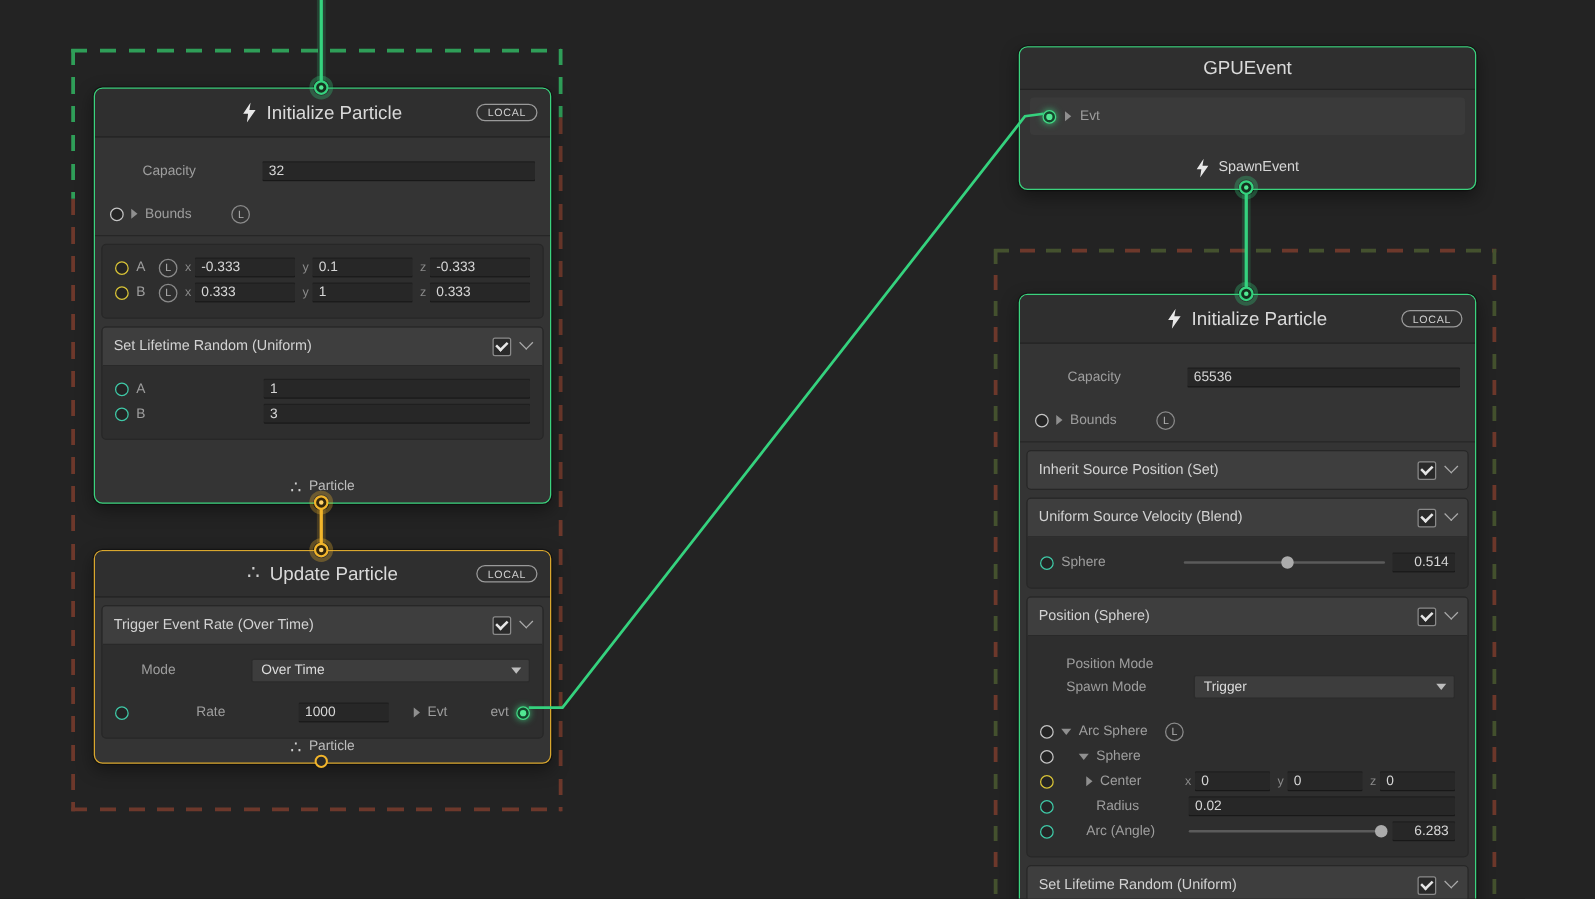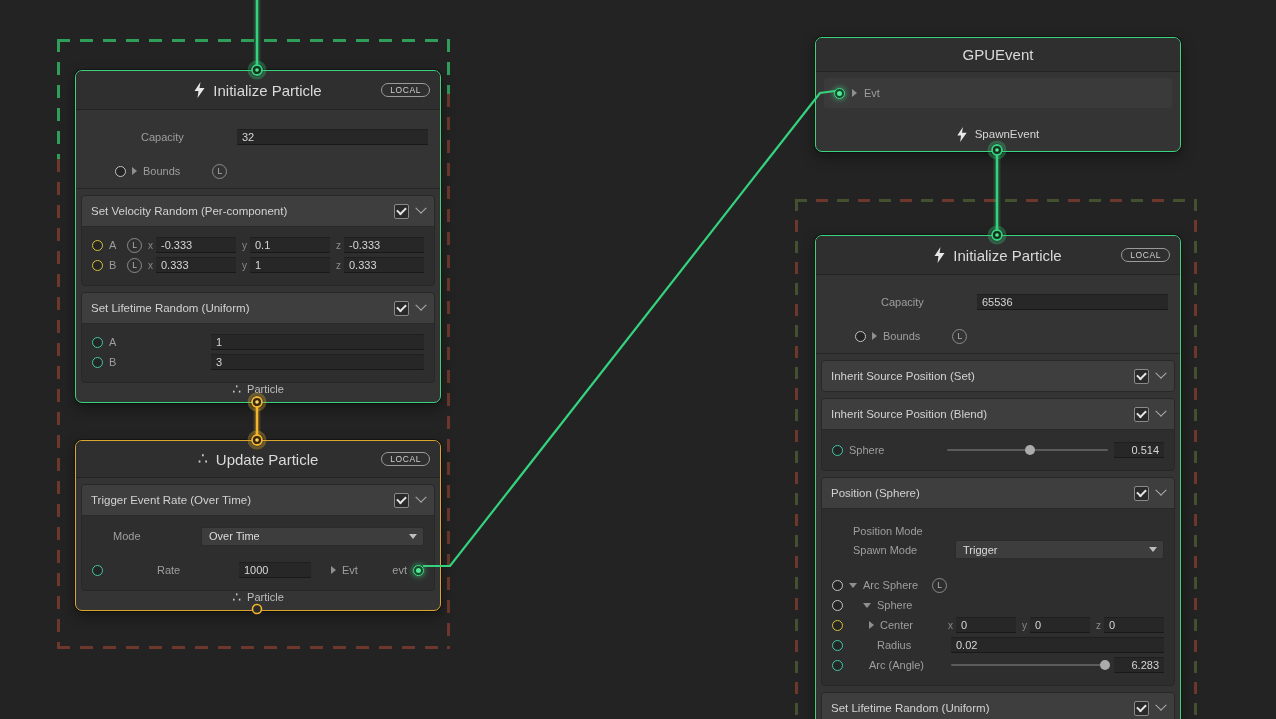--- a/index.html
+++ b/index.html
@@ -26,21 +26,21 @@
 
   .title-bar { position:relative; height:38px; display:flex; align-items:center; justify-content:center;
                gap:8px; background:#2f2f2f; border-bottom:1px solid #232323; color:#dadada; font-size:15px;text-align:right; }
   .local-badge { position:absolute; right:10px; top:50%; transform:translateY(-50%);
                  border:1px solid #9a9a9a; border-radius:9px; padding:1px 8px;
                  font-size:8.5px; letter-spacing:.6px; color:#cfcfcf; }
   .bolt { display:inline-flex; }
   .particle-glyph { color:#cfcfcf; font-size:14px; line-height:1; }
 
   .settings { padding-top:10px; border-bottom:1px solid #262626; }
-  .srow { display:flex; align-items:center; height:34px; padding:0 12px; gap:6px;margin-left:27px; }
+  .srow { display:flex; align-items:center; height:34px; padding:0 12px; gap:6px; }
   .brow { display:flex; align-items:center; height:20px; padding:0 10px; gap:6px; font-size:11px; }
   .lbl  { color:#9e9e9e; font-size:11px; white-space:nowrap; }
 
   .field { background:#272727; box-shadow:inset 0 -1px 0 #181818, inset 0 1px 0 #1f1f1f;
            border-radius:1px; color:#d6d6d6; font-size:11px; height:16px; line-height:16px;
            padding:0 5px; overflow:hidden; white-space:nowrap; }
   .grow { flex:1; }
 
   .block { margin:6px 5px; background:#2e2e2e; border:1px solid #272727; border-radius:4px; overflow:hidden; }
   .block-header { height:30px; background:#3e3e3e; display:flex; align-items:center;
@@ -122,26 +122,20 @@
       </div>
       <div class="srow">
         <span class="port p-white"></span>
         <span class="tri-r"></span>
         <span class="lbl">Bounds</span>
         <span class="space-badge" style="margin-left:26px;">L</span>
       </div>
     </div>
 
     <div class="block">
-      <div class="block-header">
-        <span>Set Velocity Random (Per-component)</span>
-        <span class="spacer"></span>
-        <span class="checkbox"></span>
-        <span class="chev"></span>
-      </div>
       <div class="block-body">
         <div class="brow">
           <span class="port p-yellow"></span>
           <span class="lbl" style="width:12px;">A</span>
           <span class="space-badge">L</span>
           <span class="vgroup">
               <span class="axis">x</span>
               <span class="field grow">-0.333</span>
             </span>
           <span class="vgroup">
@@ -290,21 +284,21 @@
       <div class="block-header" style="border-bottom:none;">
         <span>Inherit Source Position (Set)</span>
         <span class="spacer"></span>
         <span class="checkbox"></span>
         <span class="chev"></span>
       </div>
     </div>
 
     <div class="block">
       <div class="block-header">
-        <span>Inherit Source Position (Blend)</span>
+        <span>Uniform Source Velocity (Blend)</span>
         <span class="spacer"></span>
         <span class="checkbox"></span>
         <span class="chev"></span>
       </div>
       <div class="block-body" style="padding-top:10px;">
         <div class="brow">
           <span class="port p-teal"></span>
           <span class="lbl" style="width:92px;">Sphere</span>
           <span class="slider">
               <span class="knob" style="left:calc(51.4% - 5px);"></span>

